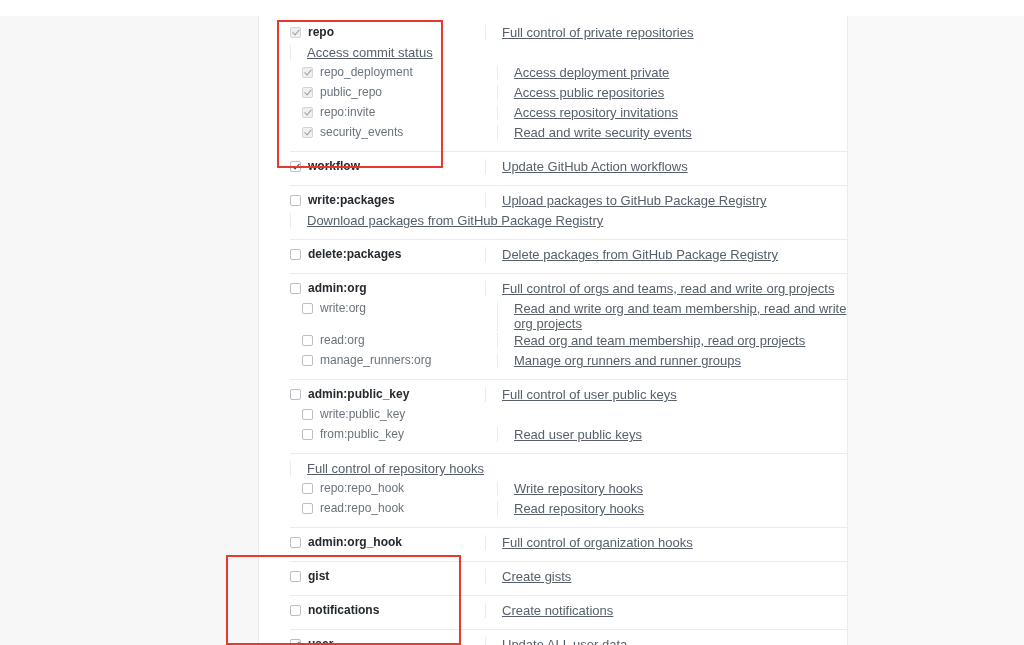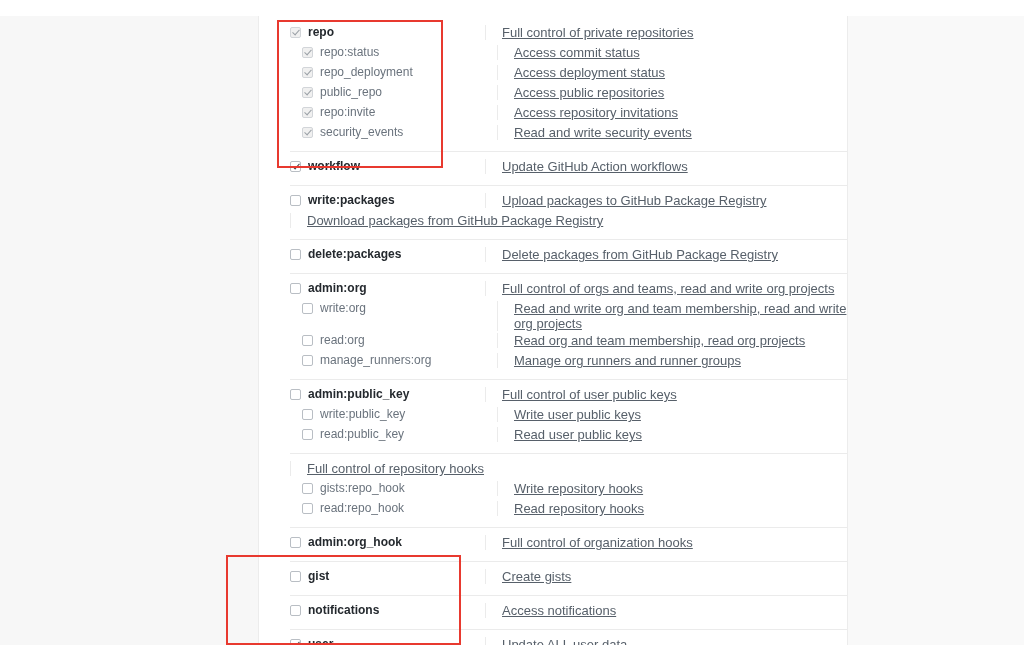--- a/index.html
+++ b/index.html
@@ -154,32 +154,28 @@
   <div class="scope-table" id="scope-table">
       <div class="scope-group" id="repo-group">
         <div class="scope-row">
           <div class="scope-left">
             <span class="cb checked disabled"></span>
             <span class="scope-name parent">repo</span>
           </div>
           <div class="scope-desc divider-cell">Full control of private repositories</div>
         </div>
         <div class="scope-row">
-          <div class="scope-left child">
-            <span class="cb checked disabled"></span>
-            <span class="scope-name muted">repo:status</span>
-          </div>
           <div class="scope-desc divider-cell">Access commit status</div>
         </div>
         <div class="scope-row">
           <div class="scope-left child">
             <span class="cb checked disabled"></span>
             <span class="scope-name muted">repo_deployment</span>
           </div>
-          <div class="scope-desc divider-cell">Access deployment status</div>
+          <div class="scope-desc divider-cell">Access deployment private</div>
         </div>
         <div class="scope-row">
           <div class="scope-left child">
             <span class="cb checked disabled"></span>
             <span class="scope-name muted">public_repo</span>
           </div>
           <div class="scope-desc divider-cell">Access public repositories</div>
         </div>
         <div class="scope-row">
           <div class="scope-left child">
@@ -262,38 +258,37 @@
             <span class="cb"></span>
             <span class="scope-name parent">admin:public_key</span>
           </div>
           <div class="scope-desc divider-cell">Full control of user public keys</div>
         </div>
         <div class="scope-row">
           <div class="scope-left child">
             <span class="cb"></span>
             <span class="scope-name muted">write:public_key</span>
           </div>
-          <div class="scope-desc divider-cell">Write user public keys</div>
-        </div>
-        <div class="scope-row">
-          <div class="scope-left child">
-            <span class="cb"></span>
-            <span class="scope-name muted">read:public_key</span>
+        </div>
+        <div class="scope-row">
+          <div class="scope-left child">
+            <span class="cb"></span>
+            <span class="scope-name muted">from:public_key</span>
           </div>
           <div class="scope-desc divider-cell">Read user public keys</div>
         </div>
       </div>
       <div class="scope-group" id="admin-repo-hook-group">
         <div class="scope-row">
           <div class="scope-desc divider-cell">Full control of repository hooks</div>
         </div>
         <div class="scope-row">
           <div class="scope-left child">
             <span class="cb"></span>
-            <span class="scope-name muted">gists:repo_hook</span>
+            <span class="scope-name muted">repo:repo_hook</span>
           </div>
           <div class="scope-desc divider-cell">Write repository hooks</div>
         </div>
         <div class="scope-row">
           <div class="scope-left child">
             <span class="cb"></span>
             <span class="scope-name muted">read:repo_hook</span>
           </div>
           <div class="scope-desc divider-cell">Read repository hooks</div>
         </div>
@@ -315,21 +310,21 @@
           </div>
           <div class="scope-desc divider-cell">Create gists</div>
         </div>
       </div>
       <div class="scope-group" id="notifications-group">
         <div class="scope-row">
           <div class="scope-left">
             <span class="cb"></span>
             <span class="scope-name parent">notifications</span>
           </div>
-          <div class="scope-desc divider-cell">Access notifications</div>
+          <div class="scope-desc divider-cell">Create notifications</div>
         </div>
       </div>
       <div class="scope-group" id="user-group">
         <div class="scope-row">
           <div class="scope-left">
             <span class="cb checked"></span>
             <span class="scope-name parent">user</span>
           </div>
           <div class="scope-desc divider-cell">Update ALL user data</div>
         </div>

